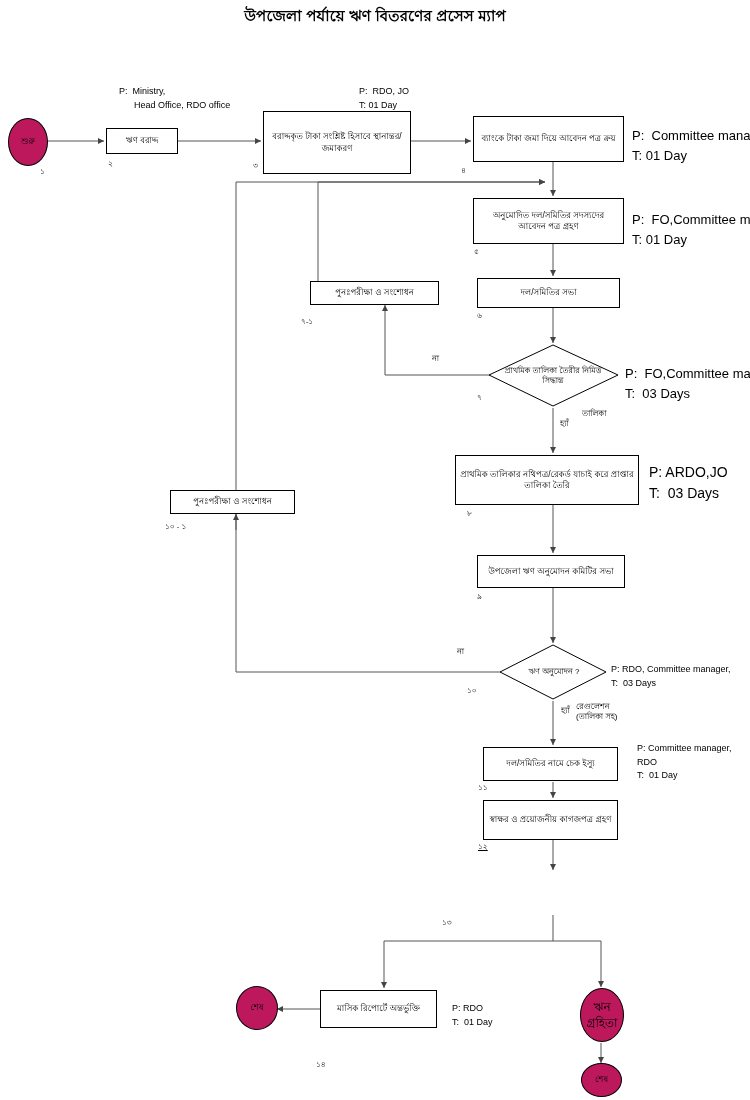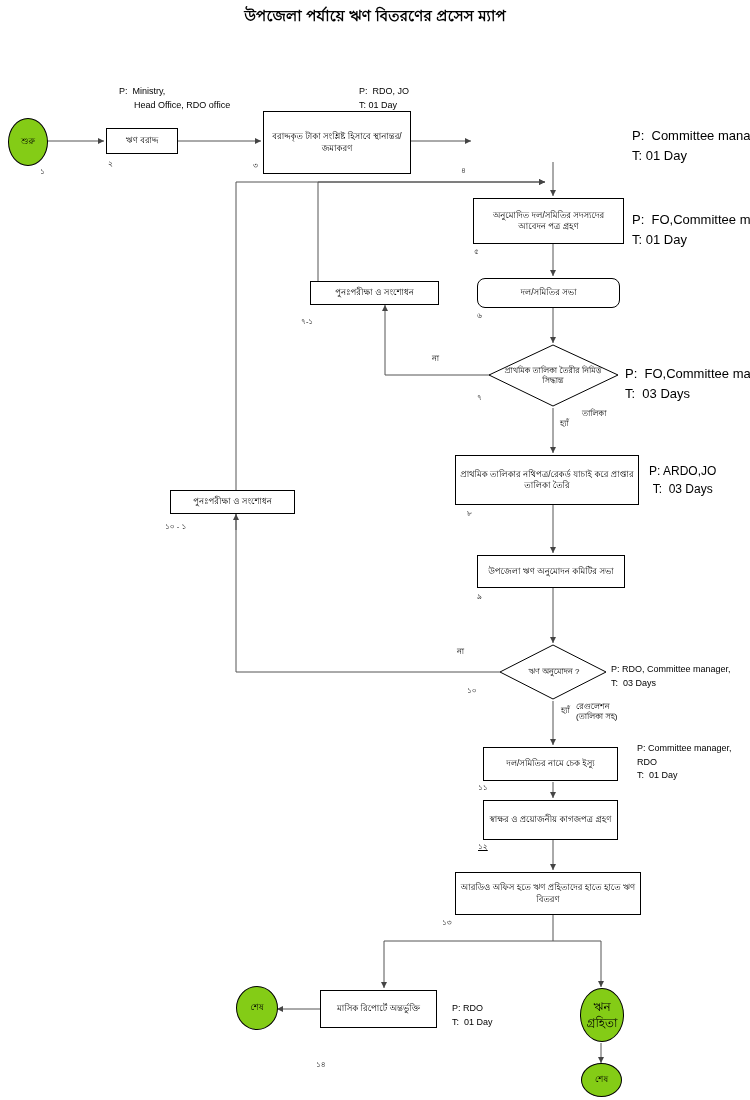--- a/index.html
+++ b/index.html
@@ -47,21 +47,21 @@
   }
   .boxnode {
     border: 1px solid #000;
     background: #fff;
     font-size: 8.5px;
     padding: 2px 4px;
   }
   .circlenode {
     border: 1px solid #000;
     border-radius: 50%;
-    background: #84cc16;
+    background: #be185d;
     font-size: 8.5px;
   }
   .diamond-label {
     position: absolute;
     display: flex;
     align-items: center;
     justify-content: center;
     text-align: center;
     font-size: 8px;
     color: #000;
@@ -72,22 +72,21 @@
     position: absolute;
     font-size: 13px;
     color: #000;
     line-height: 1.5;
     white-space: pre;
   }
   .annot.big {
     font-size: 9px;
   }
   .annot.mid {
-    font-size: 12px;
-    text-align: center;
+    font-size: 14px;
   }
   .numlabel {
     position: absolute;
     font-size: 7.5px;
     color: #000;
   }
   .edgelabel {
     position: absolute;
     font-size: 8px;
     color: #000;
@@ -162,28 +161,31 @@
   <div class="node boxnode" style="left:106px; top:128px; width:72px; height:26px;align-items:center;">
     <span>ঋণ বরাদ্দ</span>
   </div>
   <div class="numlabel" style="left:108px; top:158px;">২</div>
 
   <div class="node boxnode" style="left:263px; top:111px; width:148px; height:63px;">
     <span>বরাদ্দকৃত টাকা সংশ্লিষ্ট হিসাবে স্থানান্তর/জমাকরণ</span>
   </div>
   <div class="numlabel" style="left:253px; top:160px;">৩</div>
 
+  <div class="node boxnode" style="left:473px; top:116px; width:151px; height:46px;">
+    <span>ব্যাংকে টাকা জমা দিয়ে আবেদন পত্র ক্রয়</span>
+  </div>
   <div class="numlabel" style="left:461px; top:165px;">৪</div>
 
   <div class="node boxnode" style="left:473px; top:198px; width:151px; height:46px;">
     <span>অনুমোদিত দল/সমিতির সদস্যদের আবেদন পত্র গ্রহণ</span>
   </div>
   <div class="numlabel" style="left:474px; top:246px;">৫</div>
 
-  <div class="node boxnode" style="left:477px; top:278px; width:143px; height:30px;border-radius:8px;">
+  <div class="node boxnode" style="left:477px; top:278px; width:143px; height:30px;">
     <span>দল/সমিতির সভা</span>
   </div>
   <div class="numlabel" style="left:477px; top:310px;">৬</div>
 
   <div class="diamond-label" style="left:500px; top:358px; width:106px; height:36px;">
     <span>প্রাথমিক তালিকা তৈরীর নিমিত্ত সিদ্ধান্ত</span>
   </div>
   <div class="numlabel" style="left:477px; top:392px;">৭</div>
 
   <div class="node boxnode" style="left:310px; top:281px; width:129px; height:24px;">
@@ -214,23 +216,20 @@
   <div class="node boxnode" style="left:483px; top:747px; width:135px; height:34px;">
     <span>দল/সমিতির নামে চেক ইস্যু</span>
   </div>
   <div class="numlabel" style="left:478px; top:782px;">১১</div>
 
   <div class="node boxnode" style="left:483px; top:800px; width:135px; height:40px;">
     <span>স্বাক্ষর ও প্রয়োজনীয় কাগজপত্র গ্রহণ</span>
   </div>
   <div class="numlabel" style="left:478px; top:841px;text-decoration:underline;">১২</div>
 
-  <div class="node boxnode" style="left:455px; top:872px; width:186px; height:43px;">
-    <span>আরডিও অফিস হতে ঋণ  প্রহিতাদের হাতে হাতে ঋণ  বিতরণ</span>
-  </div>
   <div class="numlabel" style="left:442px; top:917px;">১৩</div>
 
   <div class="node boxnode" style="left:320px; top:990px; width:117px; height:38px;">
     <span>মাসিক রিপোর্টে অন্তর্ভুক্তি</span>
   </div>
   <div class="numlabel" style="left:316px; top:1031px;margin-top:28px;">১৪</div>
 
   <div class="node circlenode" style="left:236px; top:986px; width:42px; height:44px;">
     <span>শেষ</span>
   </div>

